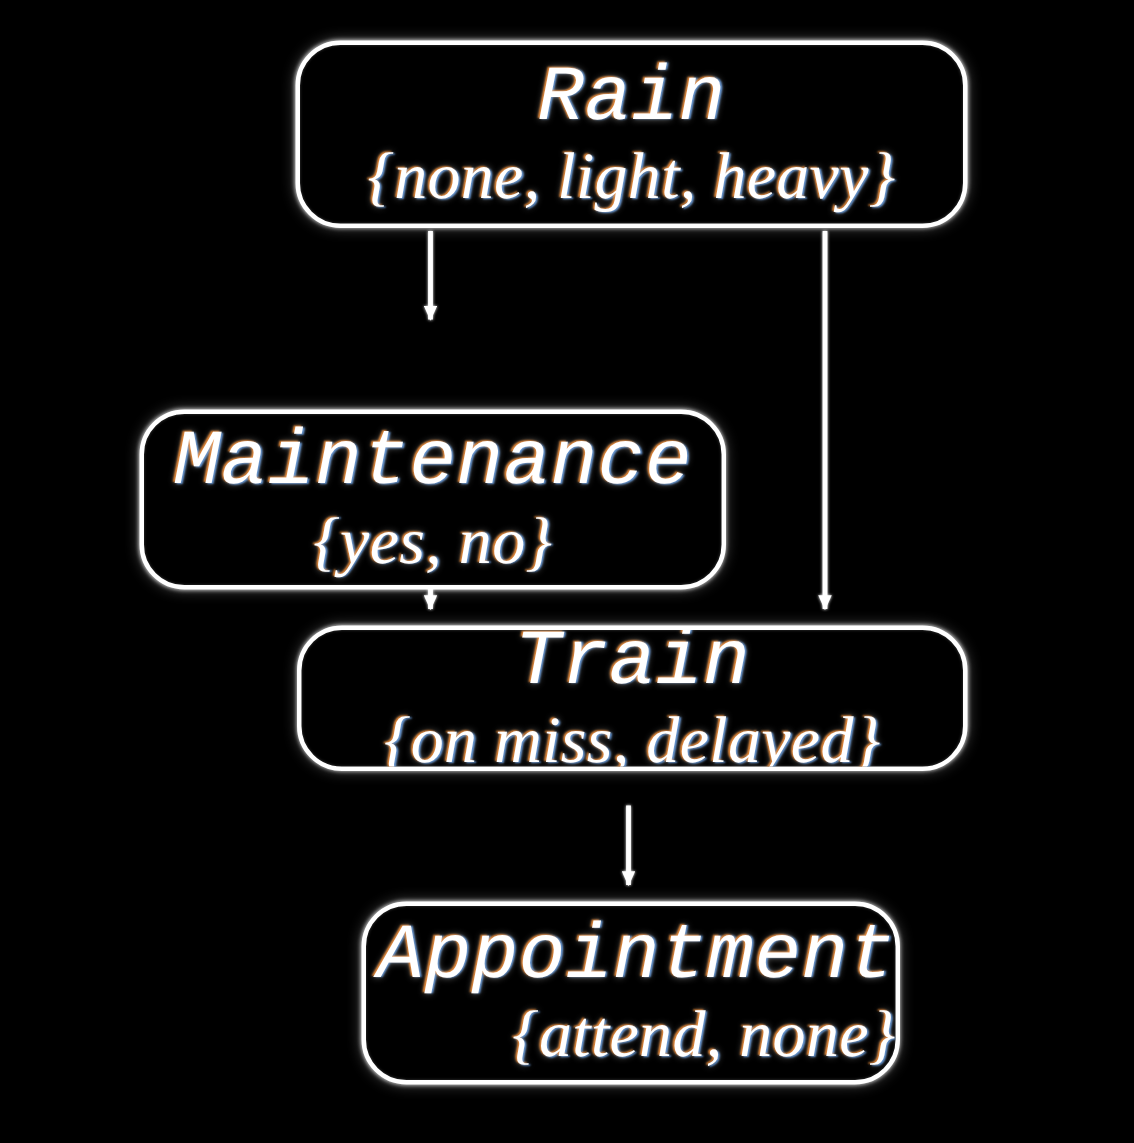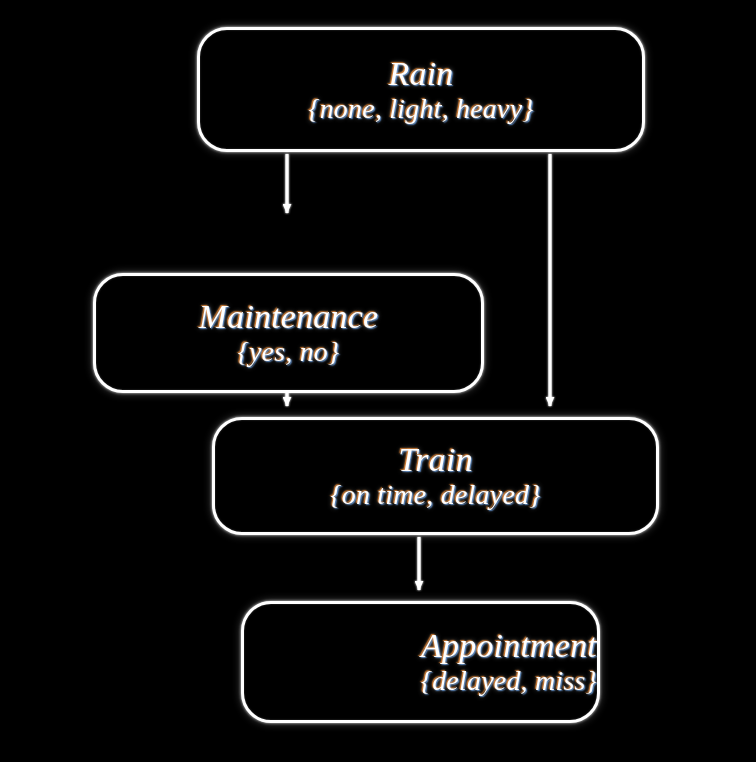--- a/index.html
+++ b/index.html
@@ -56,27 +56,27 @@
     color: #ffffff;
     line-height: 1.06;
     white-space: nowrap;
     letter-spacing: 0.2px;
     text-shadow:
       -1.2px -0.6px 1.4px rgba(255,150,60,0.85),
       1.2px 0.6px 1.4px rgba(120,180,255,0.80),
       0 0 5px rgba(255,255,255,0.45);
   }
 
-  .node-name   { font-size: 34px; }
-  .node-states { font-size: 28px; margin-top: 2px; }
+  .node-name   { font-size: 52px; font-family: Liberation Mono, monospace; }
+  .node-states { font-size: 44px; margin-top: 2px; }
 
   
   #node-rain        { left: 197px; top:  27px; width: 448px; height: 125px; }
   #node-maintenance { left:  93px; top: 225px; width: 391px; height: 120px; margin-top: 48px; }
-  #node-train       { left: 212px; top: 417px; width: 447px; height: 118px; }
+  #node-train       { left: 198px; top: 417px; width: 447px; height: 97px; }
   #node-appointment { left: 241px; top: 601px; width: 359px; height: 122px; align-items: flex-end; }
 </style>
 </head>
 <body>
 
 <div id="diagram">
 
   <svg class="edge-layer" width="756" height="762" viewBox="0 0 756 762">
     <defs>
       <marker id="arrowhead" markerWidth="10" markerHeight="9" refX="9.2" refY="4.5" orient="auto" markerUnits="userSpaceOnUse">
@@ -107,21 +107,21 @@
     <span class="node-states">{none, light, heavy}</span>
   </div>
 
   <div class="node" id="node-maintenance">
     <span class="node-name">Maintenance</span>
     <span class="node-states">{yes, no}</span>
   </div>
 
   <div class="node" id="node-train">
     <span class="node-name">Train</span>
-    <span class="node-states">{on time, delayed}</span>
+    <span class="node-states">{on miss, delayed}</span>
   </div>
 
   <div class="node" id="node-appointment">
     <span class="node-name">Appointment</span>
-    <span class="node-states">{delayed, miss}</span>
+    <span class="node-states">{attend, none}</span>
   </div>
 
 </div>
 
 </body></html>

